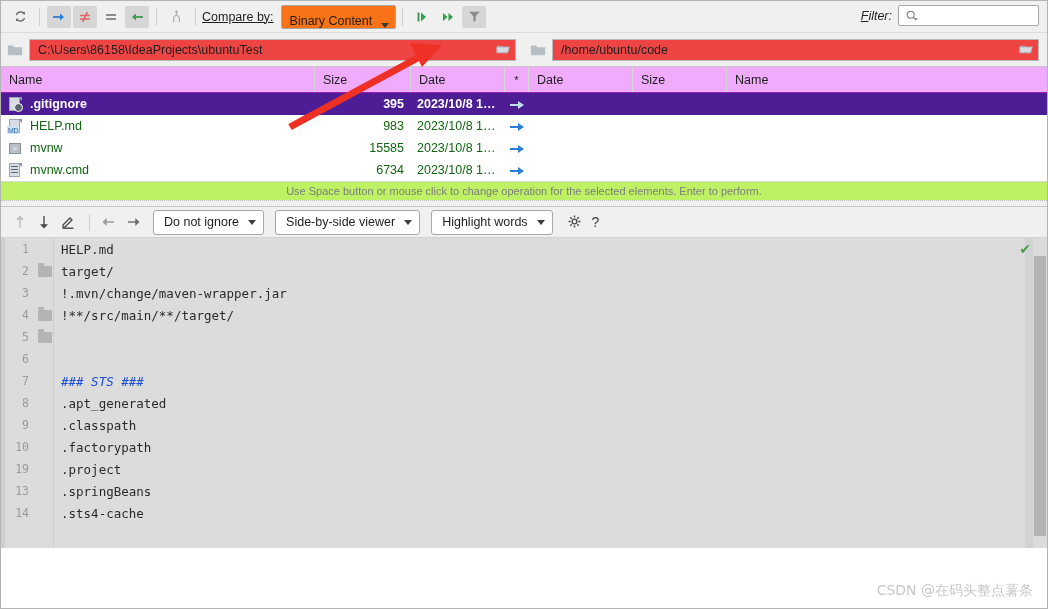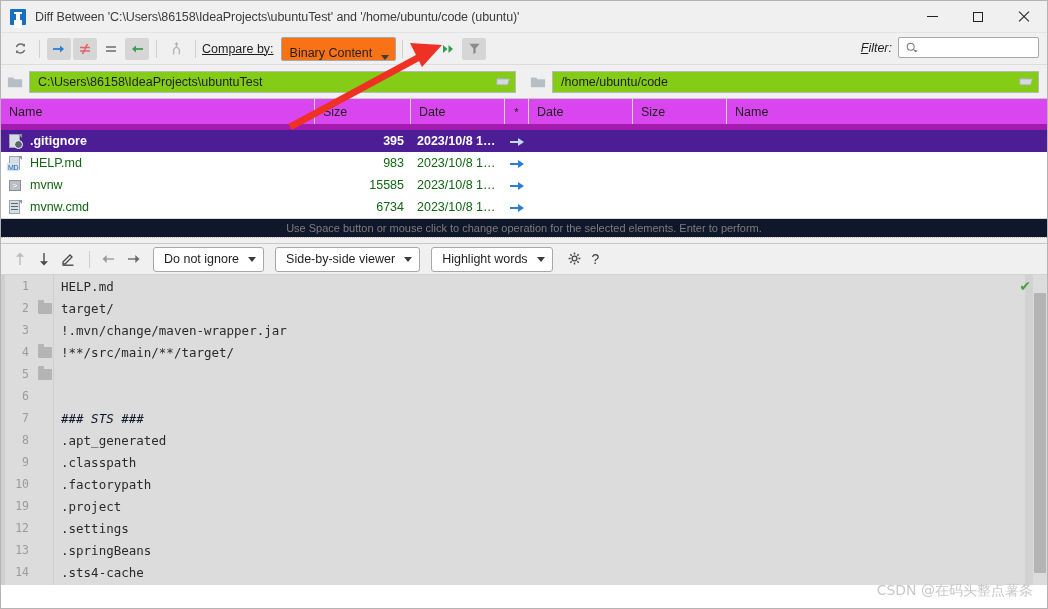--- a/index.html
+++ b/index.html
@@ -148,37 +148,37 @@
     border-bottom: 1px solid #c8c8c8;
   }
   .path-cell {
     width: 524px; height: 33px;
     display: flex; align-items: center;
     box-sizing: border-box;
     padding: 0 8px 0 6px;
   }
   .path-field {
     flex: 1 1 auto; height: 22px;
-    background: #84cc16;
+    background: #ef4444;
     border: 1px solid #b9b9b9;
     display: flex; align-items: center;
     padding: 0 4px 0 8px;
     font-size: 12.5px;
     color: #1f1f1f;
     box-sizing: border-box;
     overflow: hidden; white-space: nowrap;
   }
   .path-field .ptext { flex: 1 1 auto; overflow: hidden; text-overflow: ellipsis; }
 
   
   .table-head {
     height: 25px;
-    background: #d946ef;
+    background: #f0abfc;
     display: flex;
-    border-bottom: 6px solid #a21caf;
+    border-bottom: 1px solid #a21caf;
     font-size: 12.5px;
     color: #1f1f1f;
     align-items: flex-end;
   }
   .th {
     display: flex; align-items: center;
     padding-left: 8px;
     border-right: 1px solid #d6d6d6;
     box-sizing: border-box;
     height: 25px;
@@ -267,21 +267,21 @@
     width: 0; height: 0;
     border-top: 4px solid transparent;
     border-bottom: 4px solid transparent;
     border-left: 6px solid #2a7fd4;
   }
   .row.selected .arr-right::before { background: #bfdcf4; }
   .row.selected .arr-right::after { border-left-color: #bfdcf4; }
 
   .hintbar {
     height: 18px;
-    background: #0f172a;
+    background: #bef264;
     display: flex; align-items: center; justify-content: center;
     font-size: 11px;
     color: #7d7d7d;
     border-top: 1px solid #d9d9d9;
   }
   .splitter {
     height: 5px;
     background: #f0f0f0;
     border-top: 1px dotted #bdbdbd;
     border-bottom: 1px solid #c8c8c8;
@@ -347,21 +347,21 @@
     border-radius: 1px;
     position: relative;
   }
   .folder-ic::before {
     content: ""; position: absolute;
     left: 0; top: -3px; width: 6px; height: 3px;
     background: #b4b4b4;
     border-radius: 1px 1px 0 0;
   }
   .code-text { color: #2b2b2b; white-space: pre; padding-left: 6px; }
-  .code-text.comment { color: #0f172a; font-style: italic; text-align: right; }
+  .code-text.comment { color: #1d4ed8; font-style: italic; text-align: right; }
   .code-left-strip {
     position: absolute; left: 0; top: 0; bottom: 0;
     width: 4px;
     background: #cfcfcf;
   }
   .code-divider {
     position: absolute; top: 0; bottom: 0;
     left: 52px; width: 1px;
     background: #cfcfcf;
   }
@@ -403,35 +403,20 @@
     color: #c8c8c8;
     white-space: nowrap;
     font-family: "DejaVu Sans", sans-serif;
   }
 </style>
 </head>
 <body>
 
 <div id="app">
 
-  <div class="titlebar">
-    <div class="app-icon"></div>
-    <div class="title-text">Diff Between 'C:\Users\86158\IdeaProjects\ubuntuTest' and '/home/ubuntu/code (ubuntu)'</div>
-    <div class="win-buttons">
-      <div class="win-btn">
-          <span class="glyph-min"></span>
-        </div>
-      <div class="win-btn">
-          <span class="glyph-max"></span>
-        </div>
-      <div class="win-btn close">
-          <span class="glyph-close"></span>
-        </div>
-    </div>
-  </div>
 
   <div class="toolbar">
     <div class="tb-btn">
       <svg width="15" height="15" viewBox="0 0 16 16">
         <path d="M12.5 5.5A5 5 0 0 0 3.6 6.4" fill="none" stroke="#6e6e6e" stroke-width="1.4"></path>
         <path d="M3.5 10.5a5 5 0 0 0 8.9-.9" fill="none" stroke="#6e6e6e" stroke-width="1.4"></path>
         <path d="M12.8 2.6l0 3.1-3.1 0z" fill="#6e6e6e"></path>
         <path d="M3.2 13.4l0-3.1 3.1 0z" fill="#6e6e6e"></path>
       </svg>
     </div>
@@ -738,25 +723,20 @@
           <span class="ln">10</span>
           <span class="gut-icon"></span>
           <span class="code-text">.factorypath</span>
         </div>
         <div class="code-line">
           <span class="ln">19</span>
           <span class="gut-icon"></span>
           <span class="code-text">.project</span>
         </div>
         <div class="code-line">
-          <span class="ln">12</span>
-          <span class="gut-icon"></span>
-          <span class="code-text">.settings</span>
-        </div>
-        <div class="code-line">
           <span class="ln">13</span>
           <span class="gut-icon"></span>
           <span class="code-text">.springBeans</span>
         </div>
         <div class="code-line">
           <span class="ln">14</span>
           <span class="gut-icon"></span>
           <span class="code-text">.sts4-cache</span>
         </div>
         <div class="code-line">

